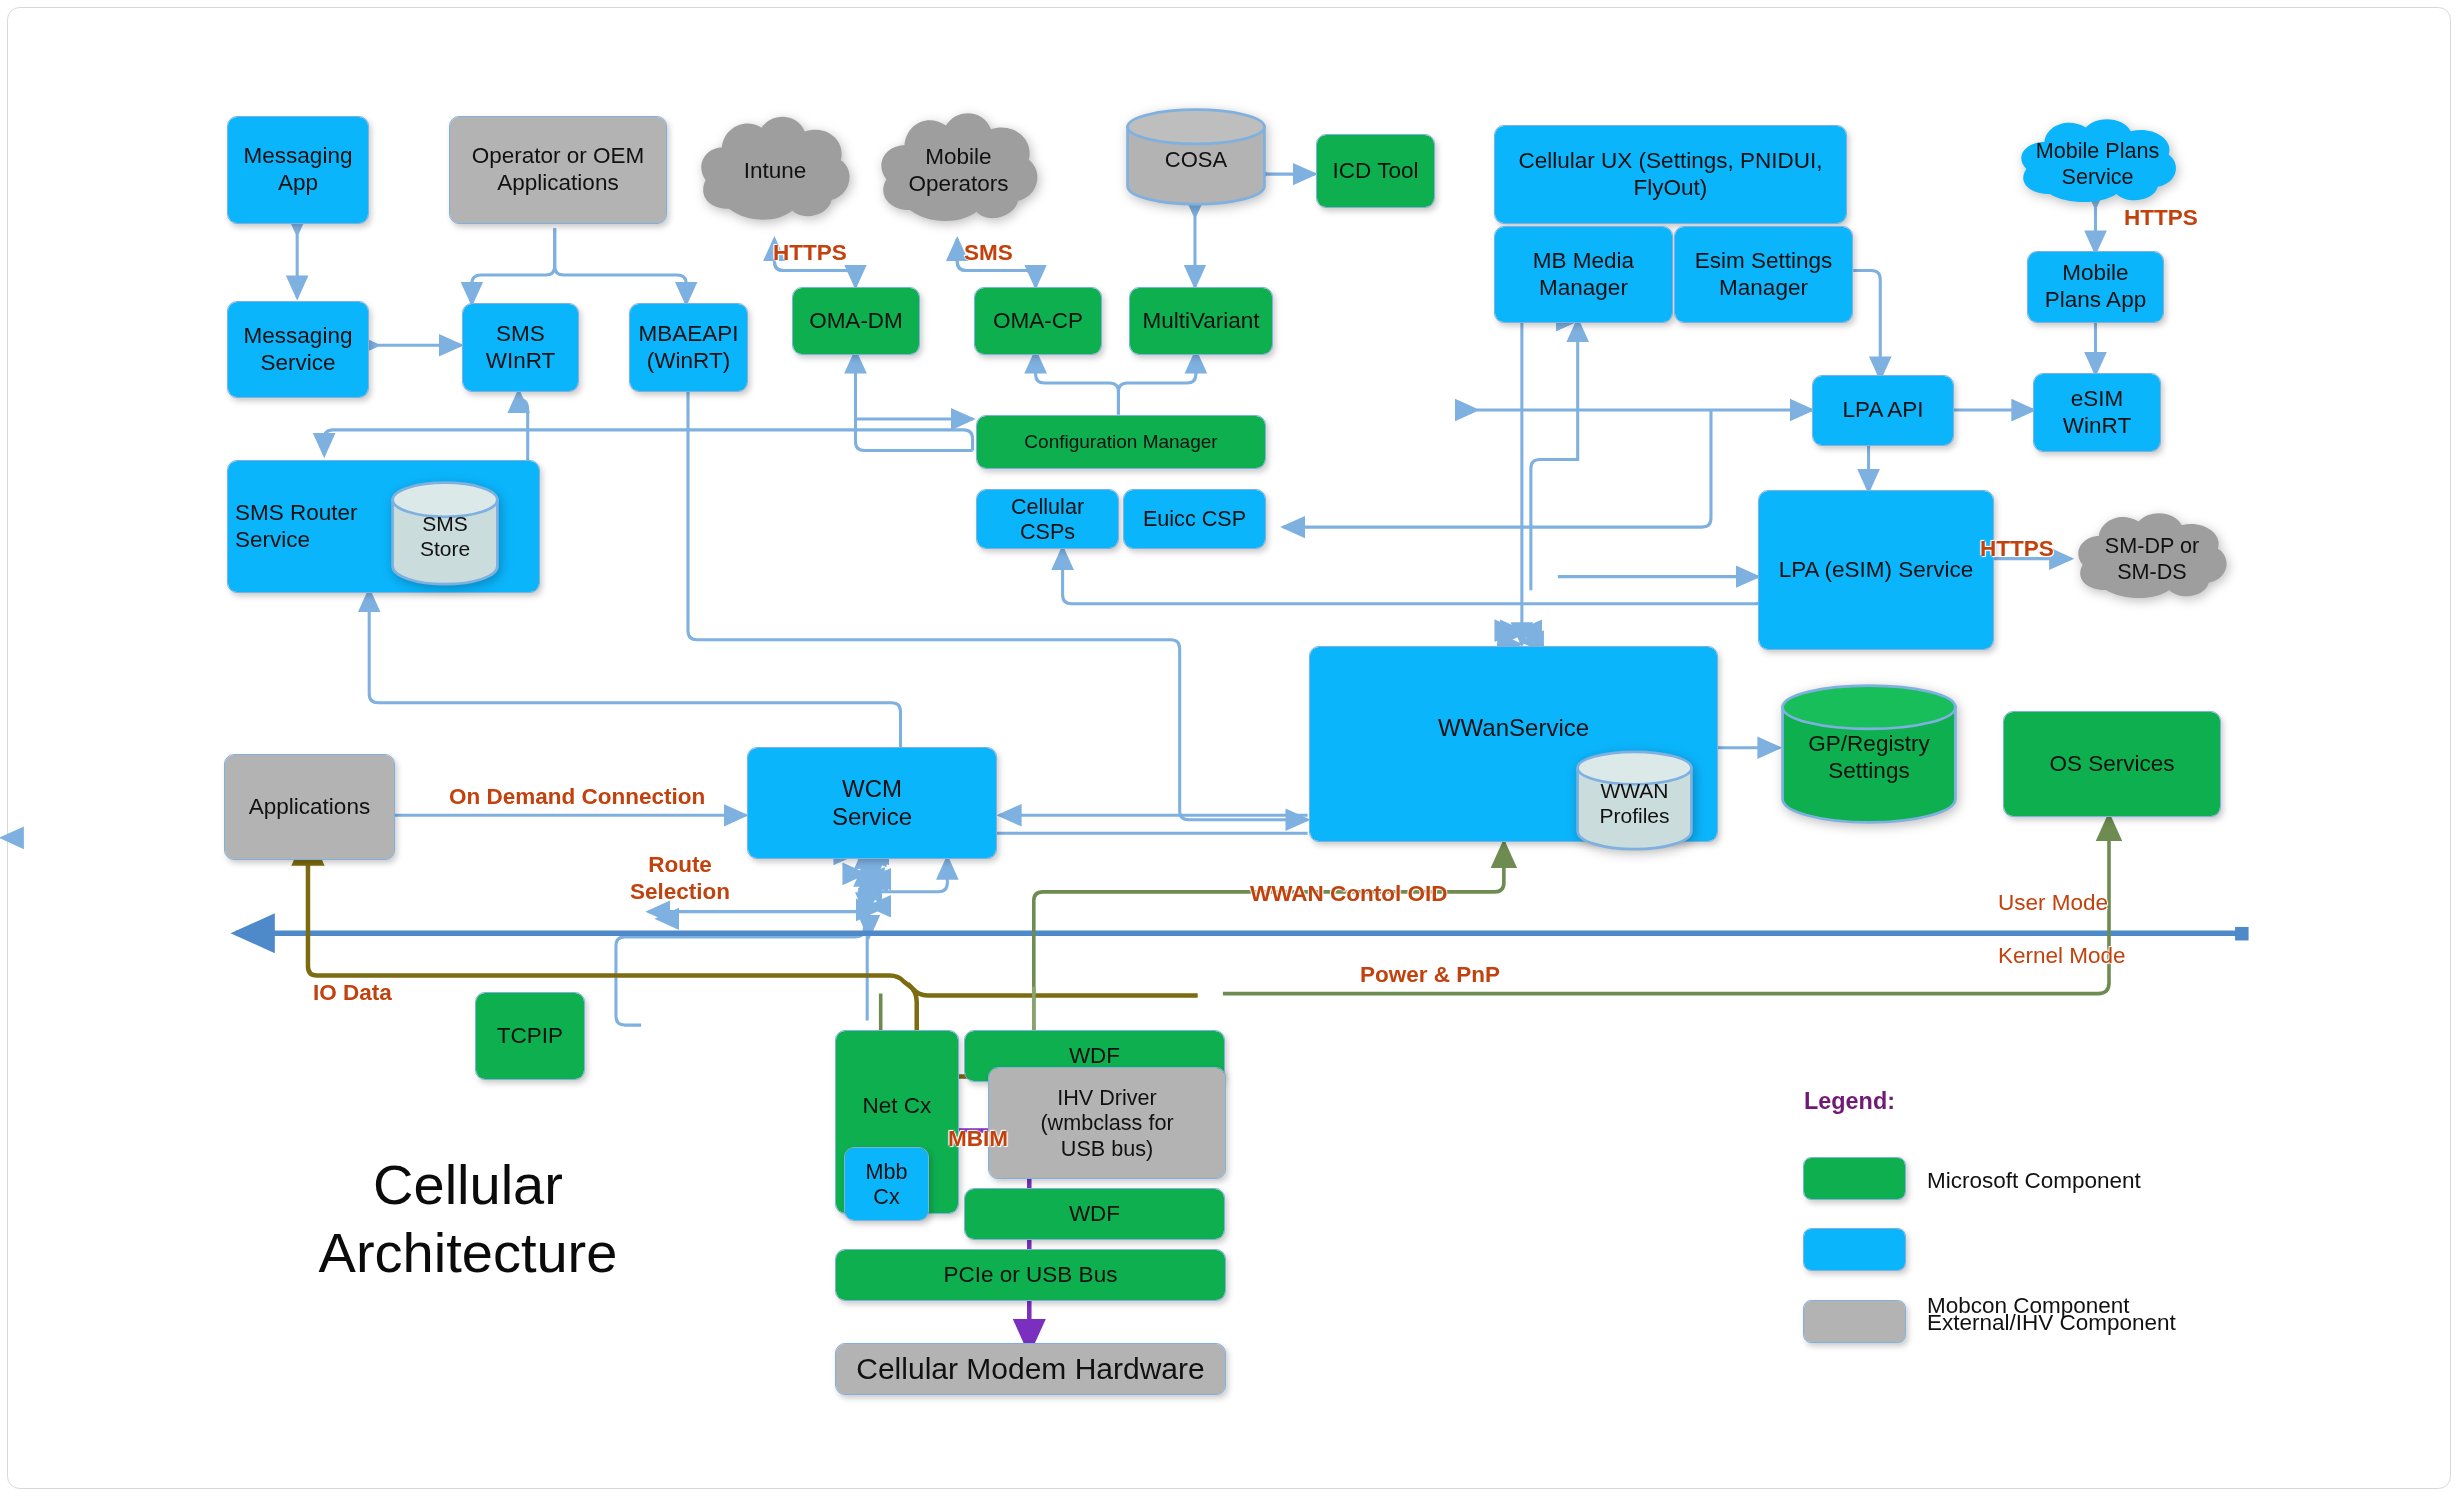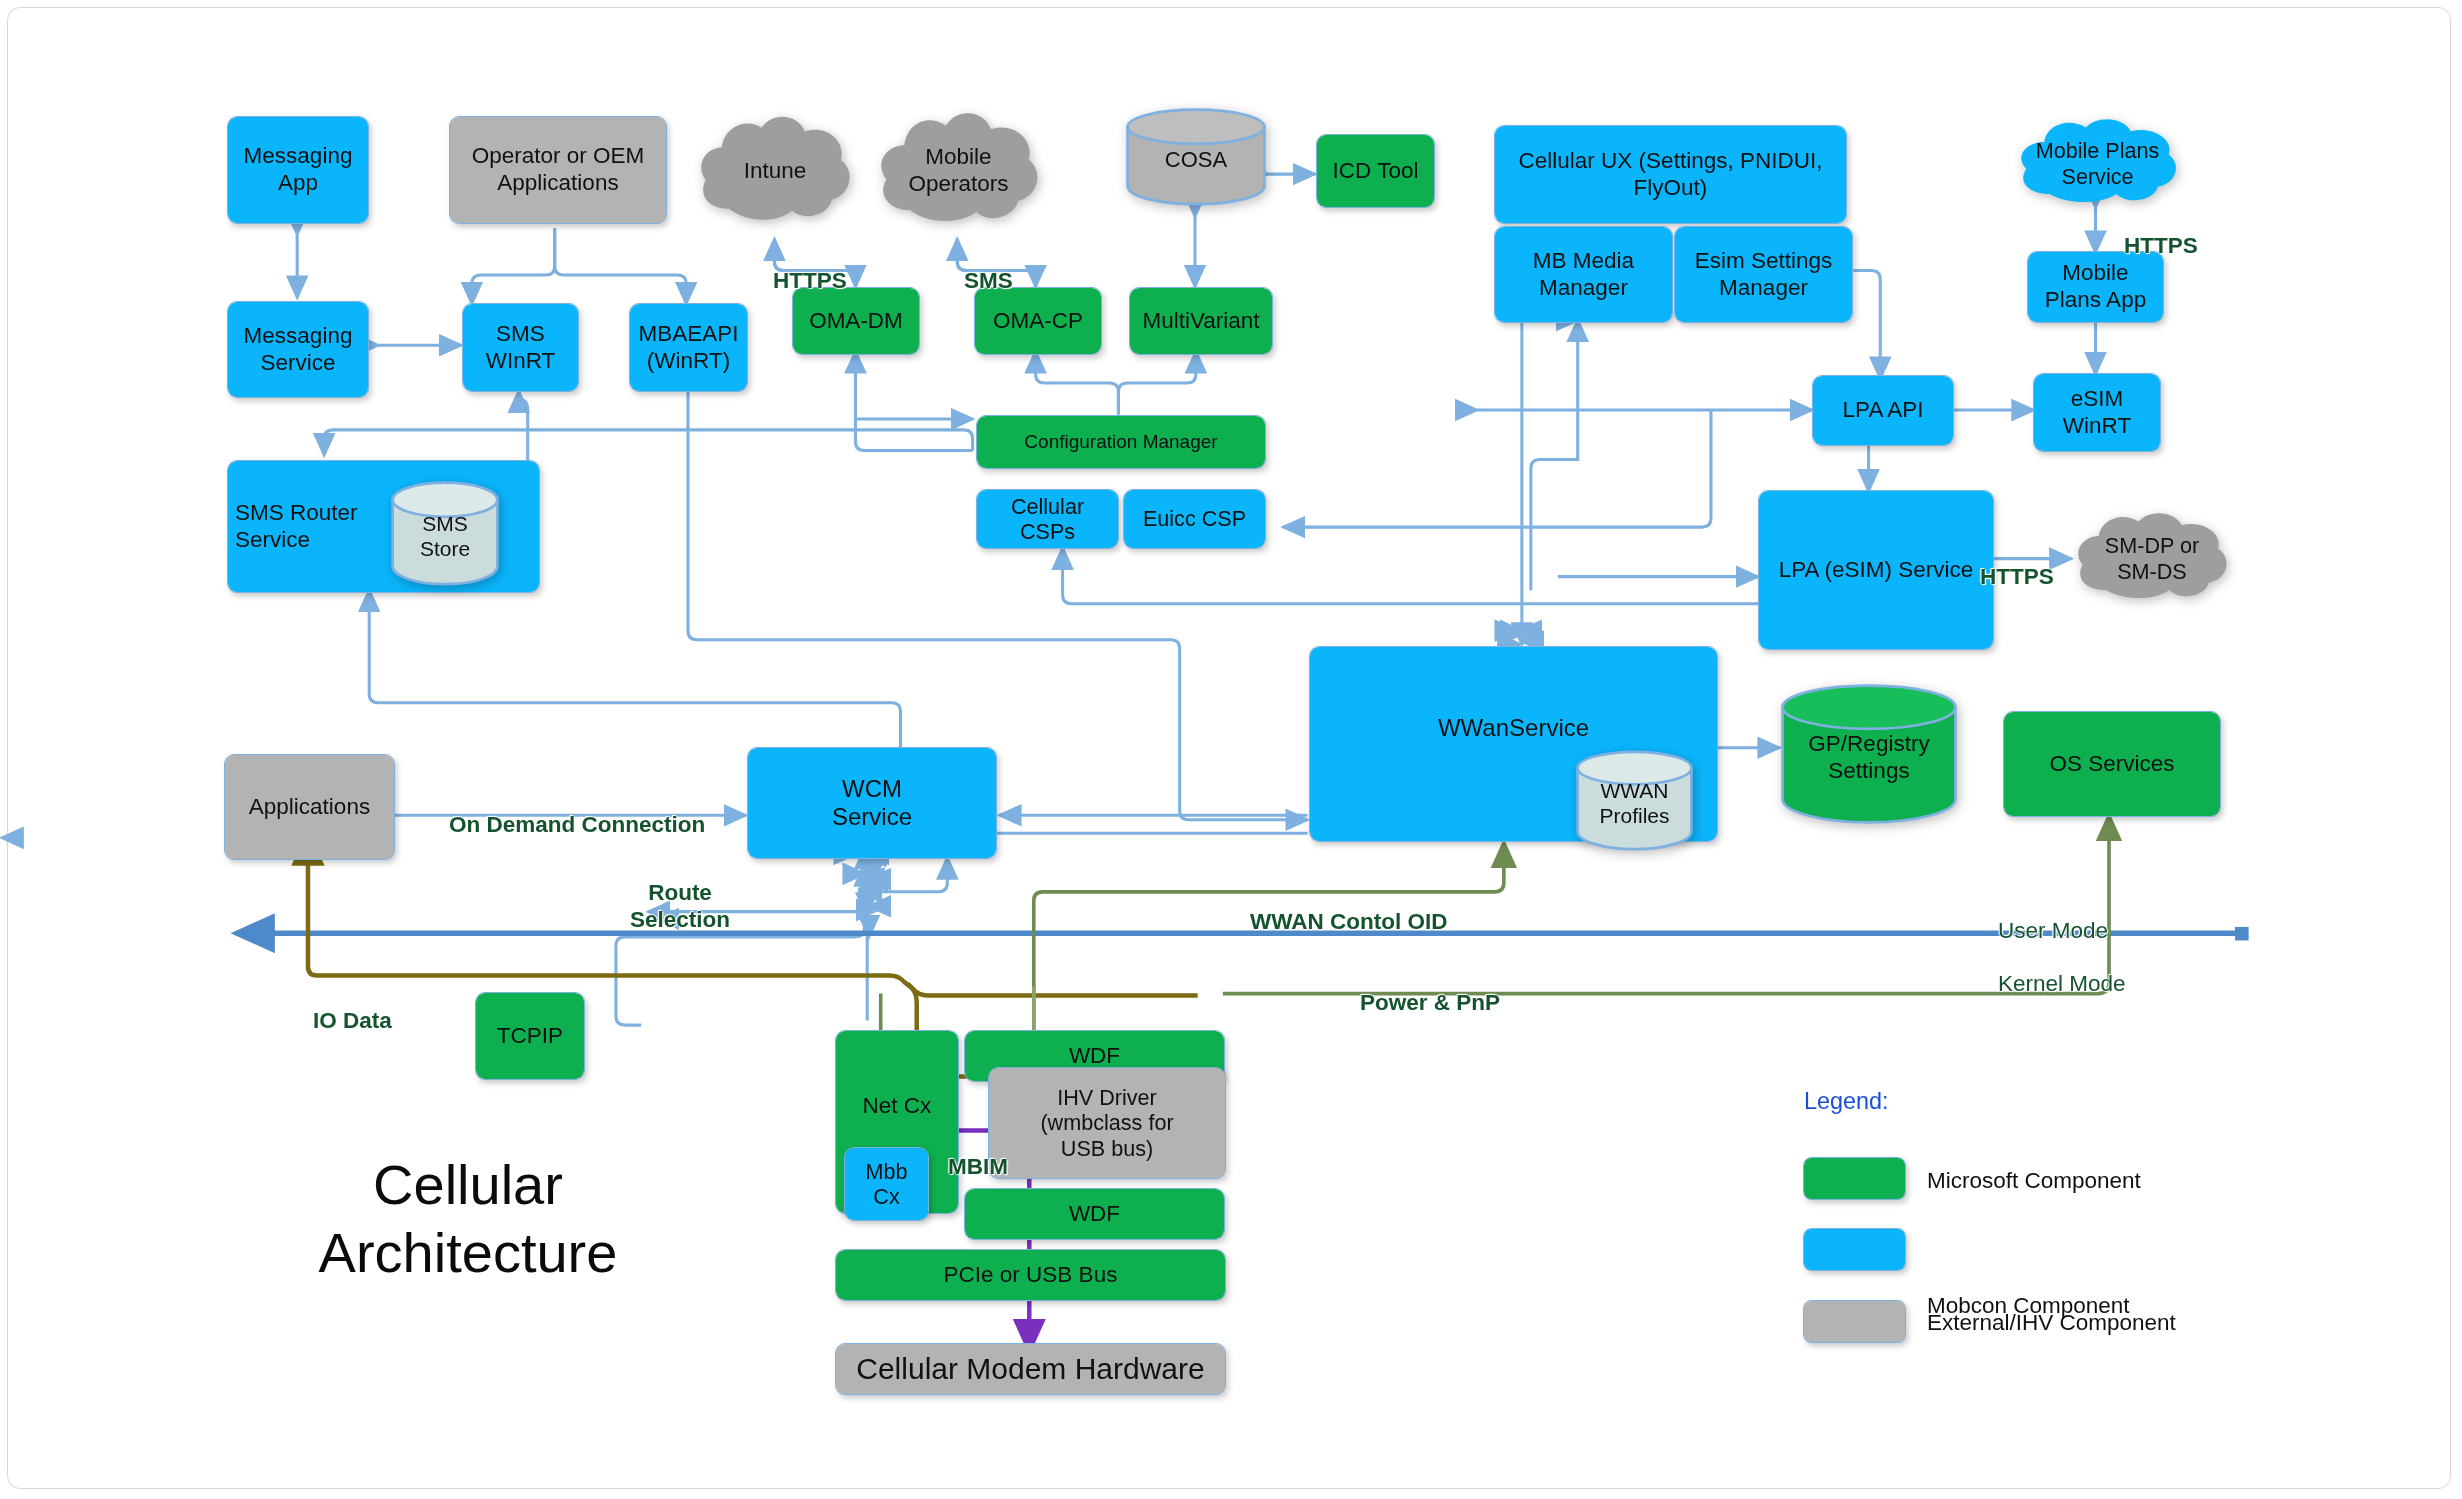--- a/index.html
+++ b/index.html
@@ -39,31 +39,30 @@
   .cloud .ctxt{position:relative;z-index:2;padding:0 9px;}
   .cyl{
     position:absolute;z-index:6;
     display:flex;align-items:center;justify-content:center;text-align:center;
     line-height:1.18;color:#111;
     filter:drop-shadow(2.7px 3.6px 5.4px rgba(0,0,0,0.25));
   }
   .cyl .cylshape{position:absolute;left:0;top:0;width:100%;height:100%;}
   .cyl .cytxt{position:relative;z-index:2;padding-top:7.2px;}
   .lbl{
-    position:absolute;color:#14532d;font-weight:bold;z-index:8;
+    position:absolute;color:#c2410c;font-weight:bold;z-index:8;
     white-space:nowrap;
     text-shadow:0 0 1.8px #fff,0 0 2.7px #fff,0.9px 0.9px 0 #fff,-0.9px -0.9px 0 #fff;
-    margin-top:28px;
   }
   .lbl.thin{font-weight:normal;}
   .title{
     position:absolute;color:#0b0b0b;font-weight:400;
     text-align:center;line-height:1.22;z-index:8;
   }
-  .legend-title{position:absolute;font-weight:normal;color:#1d4ed8;z-index:8;}
+  .legend-title{position:absolute;font-weight:bold;color:#701a75;z-index:8;}
   .legend-sw{
     position:absolute;width:101px;height:41px;border-radius:7.2px;
     outline:1.8px solid #7EB0E0;box-shadow:2.7px 3.6px 6.3px rgba(0,0,0,0.22);z-index:6;
   }
   .legend-lb{position:absolute;color:#111;z-index:8;white-space:nowrap;}
 </style>
 </head>
 <body>
 
 <div id="canvas">

